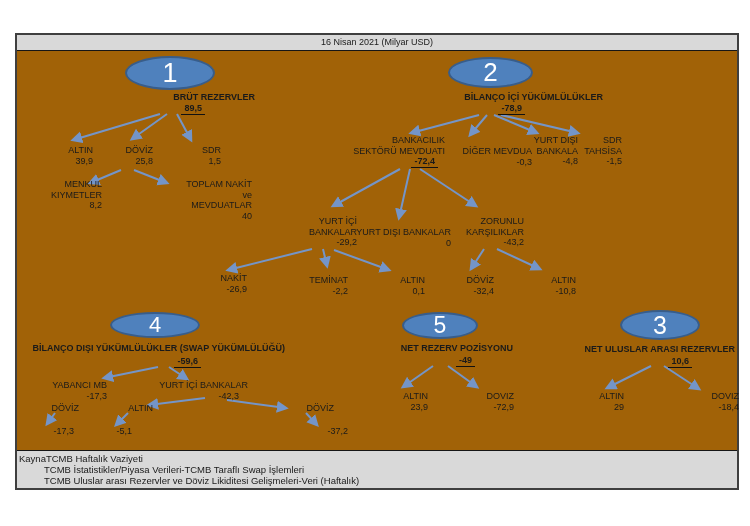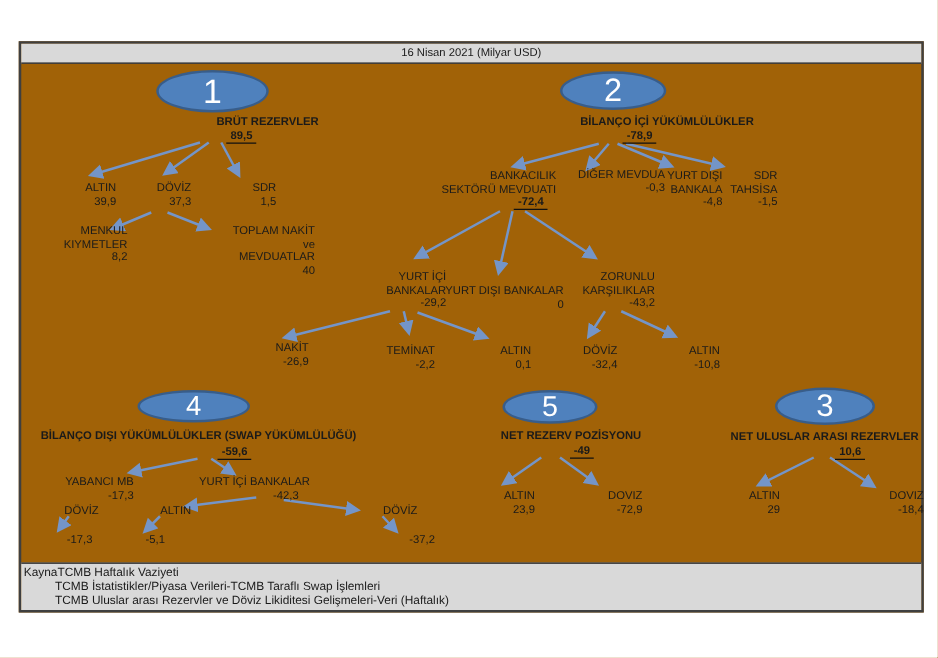--- a/index.html
+++ b/index.html
@@ -88,33 +88,33 @@
 
   <div class="ellipse" style="left:125px;top:56px;width:90px;height:34px;font-size:27px;line-height:30px"><span>1</span></div>
   <div class="ellipse" style="left:448px;top:57px;width:85px;height:31px;font-size:26px;line-height:27px"><span>2</span></div>
   <div class="ellipse" style="left:110px;top:312px;width:90px;height:26px;font-size:22px;line-height:22px"><span>4</span></div>
   <div class="ellipse" style="left:402px;top:312px;width:76px;height:27px;font-size:23px;line-height:23px"><span>5</span></div>
   <div class="ellipse" style="left:620px;top:310px;width:80px;height:30px;font-size:25px;line-height:26px"><span>3</span></div>
 
   <div class="nd sec-title" style="left:85px;top:92px;width:170px">BRÜT REZERVLER</div>
   <div class="nd" style="left:135px;top:103px;width:70px"><span class="anchor">89,5</span></div>
   <div class="nd" style="left:43px;top:145px;width:50px"><div>ALTIN</div><div>39,9</div></div>
-  <div class="nd" style="left:103px;top:145px;width:50px"><div>DÖVİZ</div><div>37,3</div></div>
+  <div class="nd" style="left:103px;top:145px;width:50px"><div>DÖVİZ</div><div>25,8</div></div>
   <div class="nd" style="left:171px;top:145px;width:50px"><div>SDR</div><div>1,5</div></div>
   <div class="nd" style="left:32px;top:179px;width:70px"><div>MENKUL
 KIYMETLER</div><div>8,2</div></div>
   <div class="nd" style="left:176px;top:179px;width:76px"><div>TOPLAM NAKİT ve
 MEVDUATLAR</div><div>40</div></div>
 
   <div class="nd sec-title" style="left:378px;top:92px;width:225px">BİLANÇO İÇİ YÜKÜMLÜLÜKLER</div>
   <div class="nd" style="left:455px;top:103px;width:70px"><span class="anchor">-78,9</span></div>
   <div class="nd lab-left" style="left:353px;top:135px;width:92px">BANKACILIK
 SEKTÖRÜ MEVDUATI</div>
   <div class="nd" style="left:382px;top:156px;width:56px"><span class="anchor">-72,4</span></div>
-  <div class="nd" style="left:450px;top:134px;width:82px"><div>DİĞER MEVDUA</div><div>-0,3</div></div>
+  <div class="nd" style="left:450px;top:146px;width:82px"><div>DİĞER MEVDUA</div><div>-0,3</div></div>
   <div class="nd" style="left:520px;top:135px;width:58px"><div>YURT DIŞI
 BANKALA</div><div>-4,8</div></div>
   <div class="nd" style="left:567px;top:135px;width:55px"><div>SDR
 TAHSİSA</div><div>-1,5</div></div>
   <div class="nd" style="left:287px;top:216px;width:70px"><div>YURT İÇİ
 BANKALAR</div><div>-29,2</div></div>
   <div class="nd" style="left:351px;top:227px;width:100px"><div>YURT DIŞI BANKALAR</div><div>0</div></div>
   <div class="nd" style="left:452px;top:216px;width:72px"><div>ZORUNLU
 KARŞILIKLAR</div><div>-43,2</div></div>
   <div class="nd" style="left:197px;top:273px;width:50px"><div>NAKİT</div><div>-26,9</div></div>

